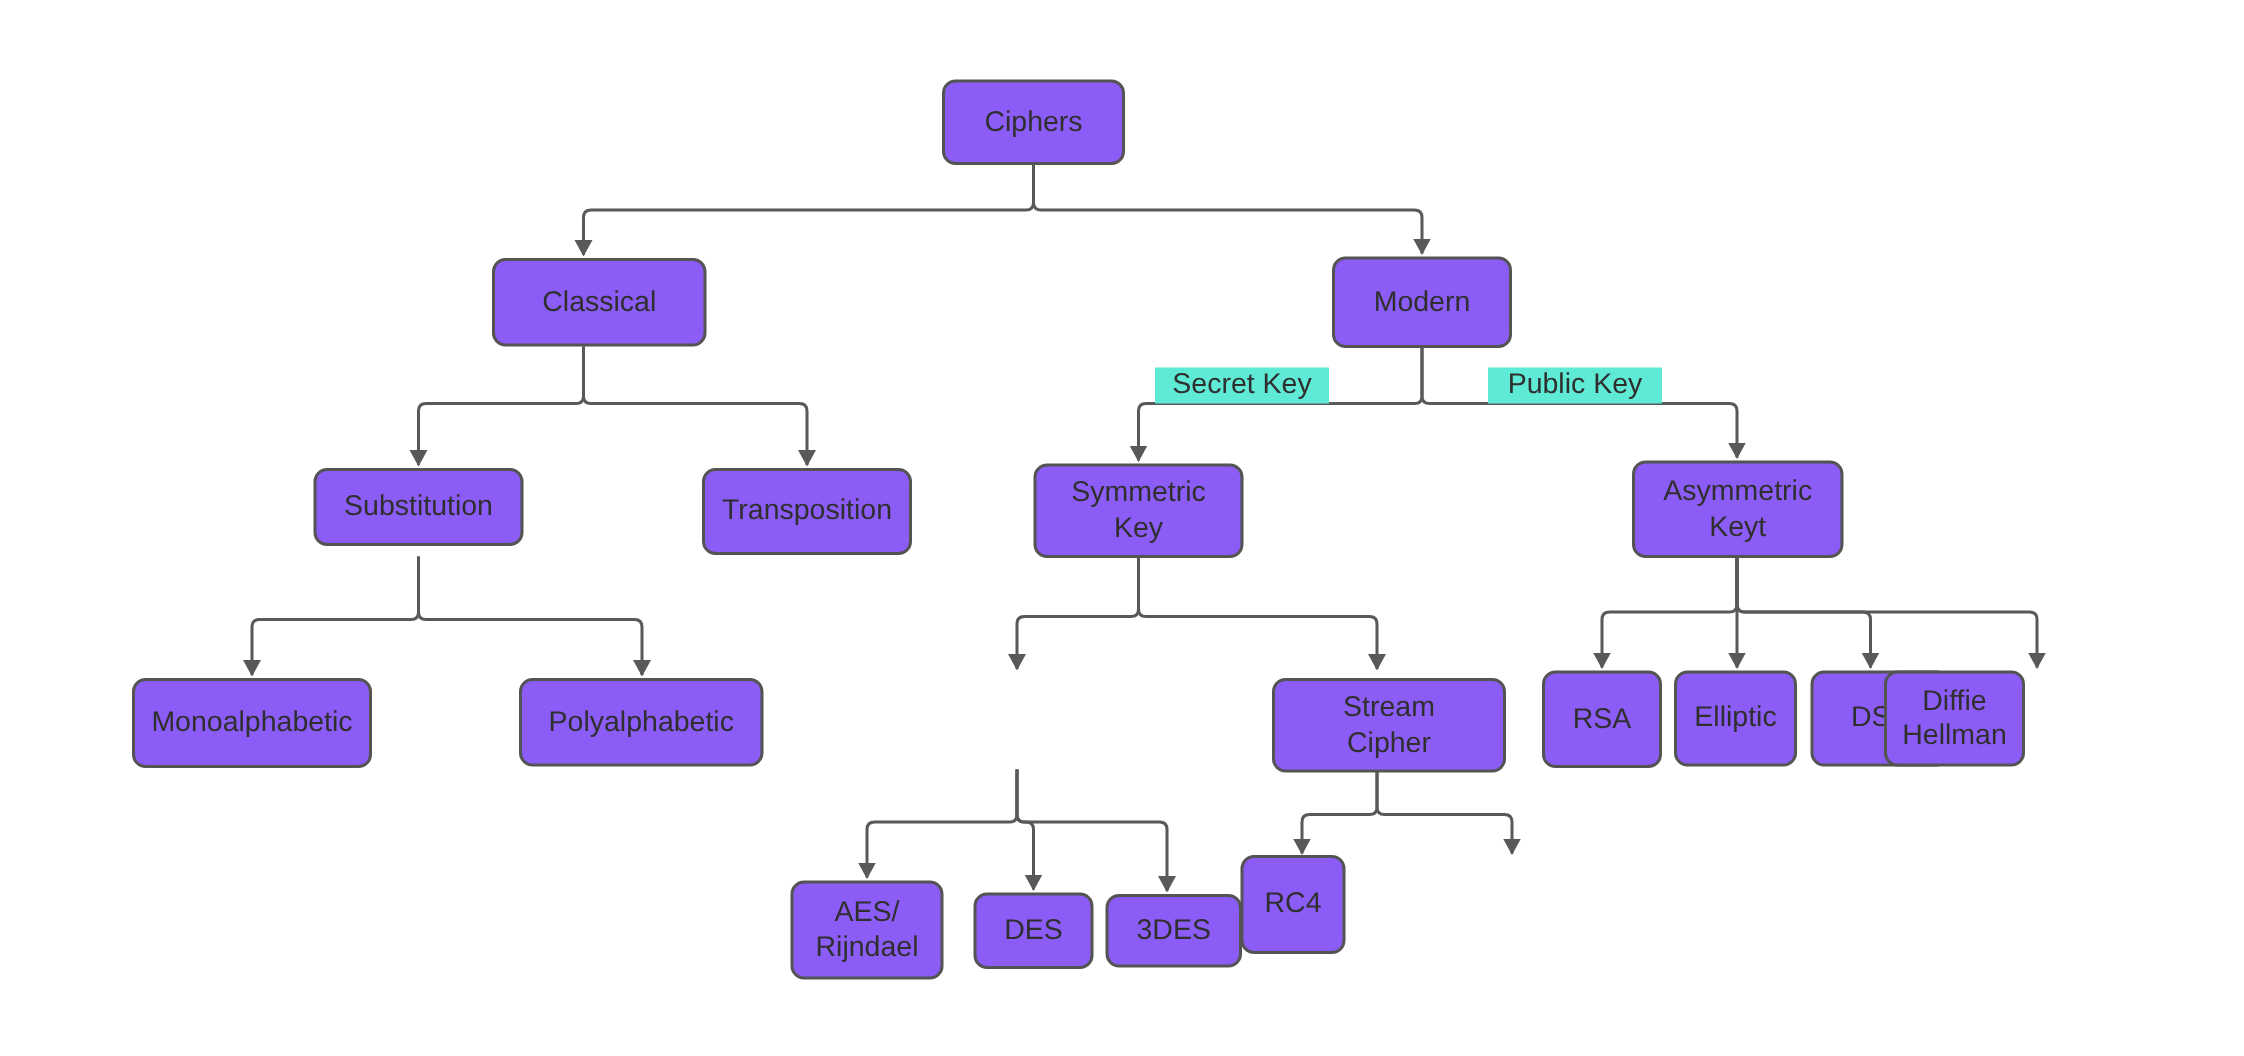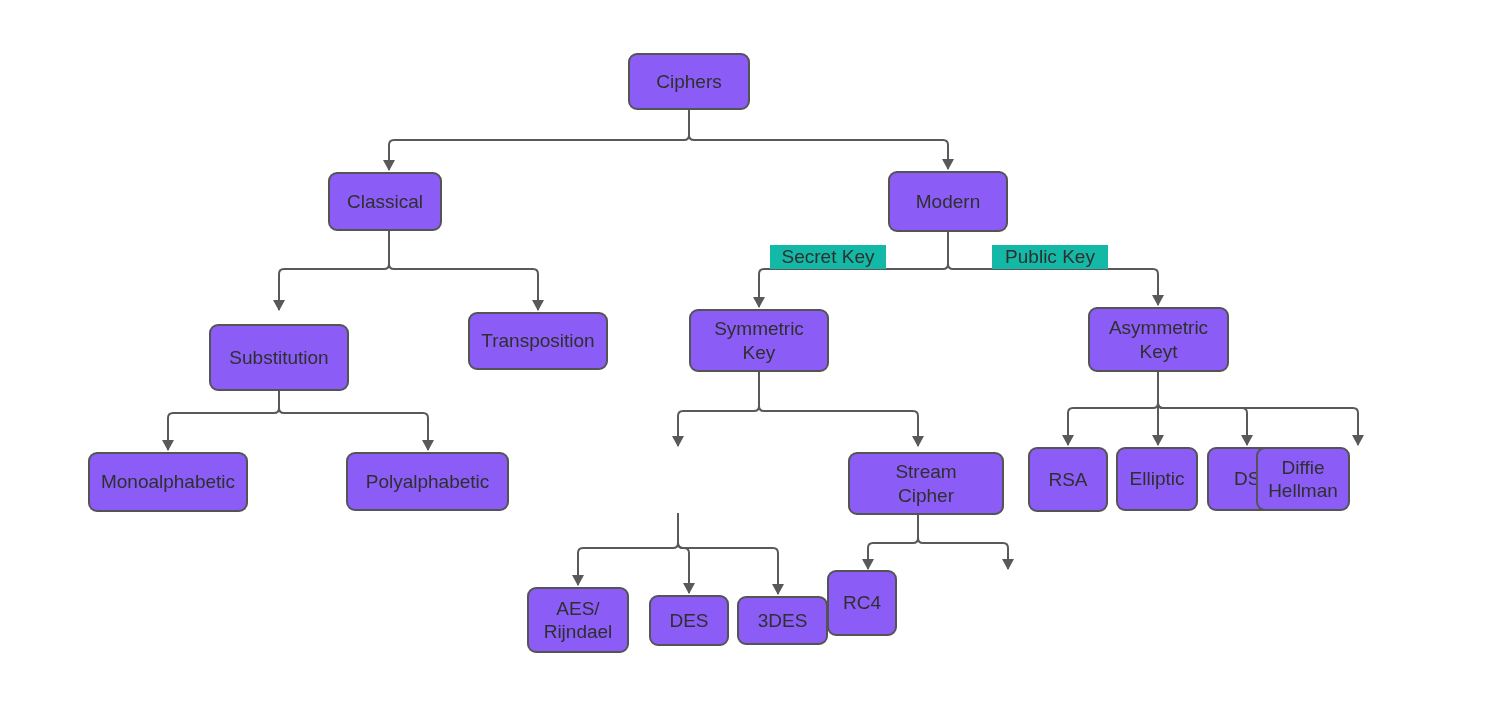--- a/index.html
+++ b/index.html
@@ -37,21 +37,21 @@
     white-space: pre-line;
   }
   .edge-label {
     position: absolute;
     color: #2f2f2f;
     font-size: 19px;
     display: flex;
     align-items: center;
     justify-content: center;
     text-align: center;
-    background: #14b8a6;
+    background: #5eead4;
     white-space: nowrap;
   }
 </style>
 </head>
 <body>
 
 <div class="canvas">
 
   <svg class="edge-layer" width="1496" height="704" viewBox="0 0 1496 704">
     <defs>
@@ -76,23 +76,23 @@
       <path d="M918,511 V538 Q918,543 913,543 H873 Q868,543 868,548 V569" marker-end="url(#arrow)"></path>
       <path d="M918,511 V538 Q918,543 923,543 H1003 Q1008,543 1008,548 V569" marker-end="url(#arrow)"></path>
       <path d="M1158,372 V403 Q1158,408 1153,408 H1073 Q1068,408 1068,413 V445" marker-end="url(#arrow)"></path>
       <path d="M1158,372 V445" marker-end="url(#arrow)"></path>
       <path d="M1158,372 V403 Q1158,408 1163,408 H1242 Q1247,408 1247,413 V445" marker-end="url(#arrow)"></path>
       <path d="M1158,372 V403 Q1158,408 1163,408 H1353 Q1358,408 1358,413 V445" marker-end="url(#arrow)"></path>
     </g>
   </svg>
 
   <div class="node" style="left:628px; top:53px;  width:122px; height:57px">Ciphers</div>
-  <div class="node" style="left:328px; top:172px; width:114px; height:59px">Classical</div>
+  <div class="node" style="left:328px; top:172px; width:143px; height:59px">Classical</div>
   <div class="node" style="left:888px; top:171px; width:120px; height:61px">Modern</div>
-  <div class="node" style="left:209px; top:324px; width:140px; height:67px">Substitution</div>
+  <div class="node" style="left:209px; top:312px; width:140px; height:52px">Substitution</div>
   <div class="node" style="left:468px; top:312px; width:140px; height:58px">Transposition</div>
   <div class="node" style="left:88px;  top:452px; width:160px; height:60px">Monoalphabetic</div>
   <div class="node" style="left:346px; top:452px; width:163px; height:59px">Polyalphabetic</div>
   <div class="node" style="left:689px; top:309px; width:140px; height:63px">Symmetric
 Key</div>
   <div class="node" style="left:1088px;top:307px; width:141px; height:65px">Asymmetric
 Keyt</div>
   <div class="node" style="left:848px; top:452px; width:156px; height:63px">Stream
 Cipher</div>
   <div class="node" style="left:527px; top:587px; width:102px; height:66px">AES/

